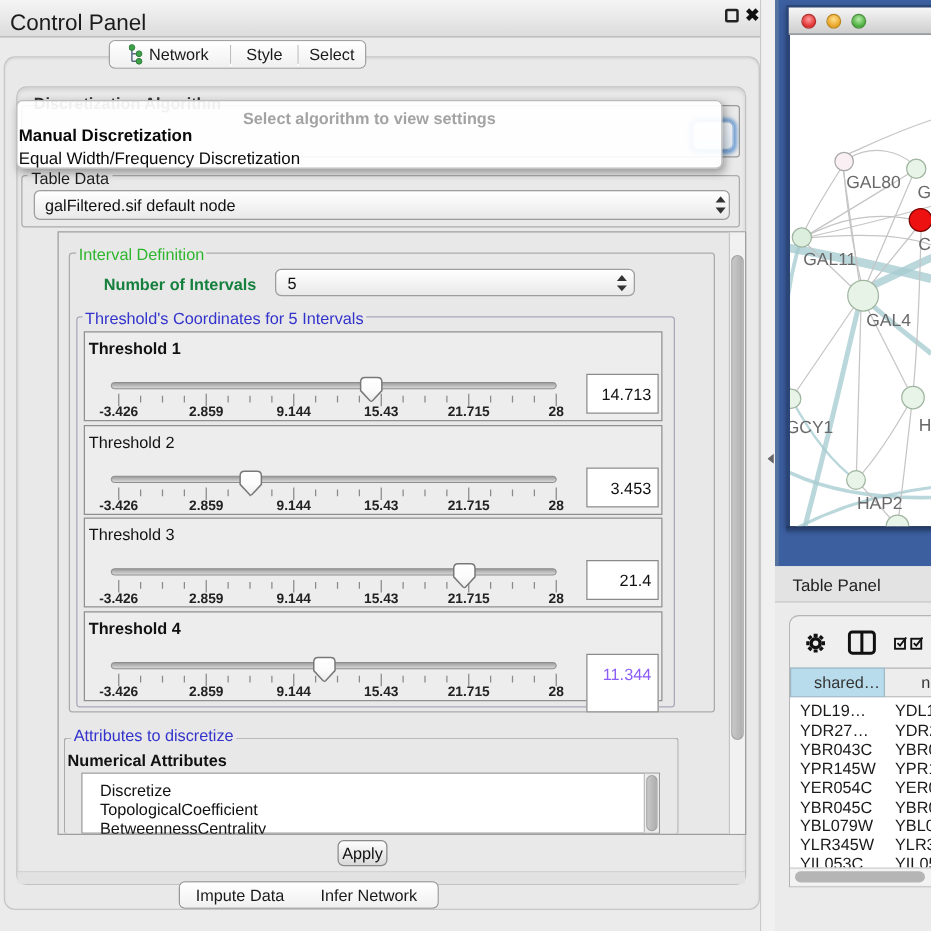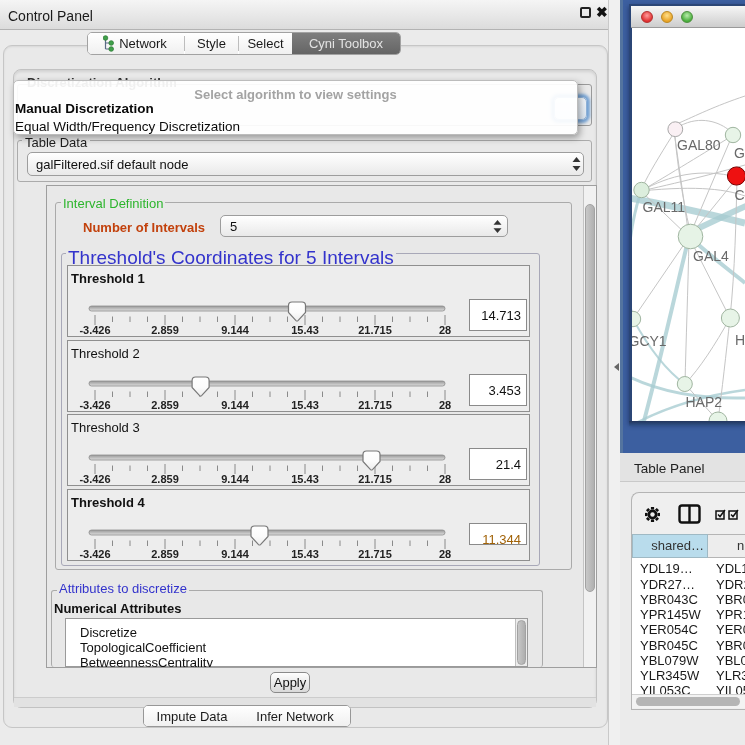--- a/index.html
+++ b/index.html
@@ -7,21 +7,21 @@
 .seg { display:flex; align-items:center; justify-content:center; font-size:13px; color:#1a1a1a;
   background:linear-gradient(#ffffff,#f0f0f0); height:100%; }
 .seg.dark { background:linear-gradient(#7e7e7e,#656565); color:#e3e3e3; }
 </style></head>
 <body>
 
 
 <div style="position:absolute;left:0;top:0;width:612px;height:745px;background:#ebebeb"></div>
 
 <div style="position:absolute;left:0;top:0;width:612px;height:30px;background:linear-gradient(#f5f5f5,#dcdcdc);border-bottom:1px solid #b3b3b3"></div>
-<div style="position:absolute;left:8px;top:8px;font-size:14px;color:#1b1b1b">Control Panel</div>
+<div style="position:absolute;left:8px;top:8px;font-size:18px;color:#1b1b1b">Control Panel</div>
 <div style="position:absolute;left:580px;top:7px;width:11px;height:11px;border:2px solid #222;border-radius:2px"></div>
 <div style="position:absolute;left:596px;top:4px;font-size:14px;font-weight:bold;color:#111">✖</div>
 
 
 <div style="position:absolute;left:3px;top:45px;width:605px;height:683px;background:#e9e9e9;border:1px solid #c6c6c6;border-radius:9px;box-shadow:inset 0 1px 2px rgba(0,0,0,0.08)"></div>
 <div style="position:absolute;left:13px;top:69px;width:584px;height:639px;background:#e9e9e9;border:1px solid #c2c2c2;border-radius:8px;box-shadow:inset 0 2px 3px rgba(0,0,0,0.10)"></div>
 <div style="position:absolute;left:14px;top:697px;width:582px;height:1px;background:#cccccc"></div>
 <div style="position:absolute;left:14px;top:698px;width:582px;height:9px;background:#e2e2e2"></div>
 
 
@@ -33,21 +33,20 @@
           <line x1="2.5" y1="14" x2="8" y2="14"></line>
         </g>
         <circle cx="2.5" cy="3" r="2.3" fill="#3fa04a" stroke="#2e7d36" stroke-width="0.8"></circle>
         <circle cx="8.2" cy="8" r="2.3" fill="#3fa04a" stroke="#2e7d36" stroke-width="0.8"></circle>
         <circle cx="8.2" cy="14" r="2.3" fill="#3fa04a" stroke="#2e7d36" stroke-width="0.8"></circle>
       </svg>Network</div>
   <div style="width:1px;background:#bdbdbd;margin:3px 0"></div>
   <div class="seg" style="width:53px">Style</div>
   <div style="width:1px;background:#bdbdbd;margin:3px 0"></div>
   <div class="seg" style="width:53px">Select</div>
-  <div class="seg dark" style="width:108px">Cyni Toolbox</div>
 </div>
 
 
 <div style="position:absolute;left:17px;top:84px;width:575px;height:42px;border:1px solid #9a9a9a;border-radius:3px"></div>
 <div style="position:absolute;left:25px;top:75px;font-size:13px;font-weight:bold;color:#333;padding:0 2px">Discretization Algorithm</div>
 
 <div style="position:absolute;left:554px;top:97px;width:33px;height:23px;border-radius:5px;background:linear-gradient(#f2f6fa,#dde7f2);border:1px solid #8fb2d8;box-shadow:0 0 3px 2.5px rgba(80,140,205,0.75)"></div>
 
 
 <div style="position:absolute;left:17px;top:140px;width:575px;height:42px;border:1px solid #ababab;border-radius:3px"></div>
@@ -63,31 +62,31 @@
 <div style="position:absolute;left:46px;top:185px;width:551px;height:483px;border:1px solid #9e9e9e;background:#e8e8e8;overflow:hidden">
 </div>
 
 <div style="position:absolute;left:583px;top:186px;width:13px;height:481px;background:#f1f1f1;border-left:1px solid #c4c4c4"></div>
 <div style="position:absolute;left:584.5px;top:204px;width:10px;height:388px;border-radius:5px;background:linear-gradient(90deg,#c8c8c8,#b0b0b0);border:1px solid #a2a2a2"></div>
 
 
 <div style="position:absolute;left:55px;top:202px;width:517px;height:368px;border:1px solid #aaaaaa;border-radius:3px"></div>
 <div style="position:absolute;left:61px;top:196px;font-size:13px;color:#2db52d;background:#e8e8e8;padding:0 2px">Interval Definition</div>
 
-<div style="position:absolute;left:83px;top:220px;font-size:13px;font-weight:bold;color:#c2410c">Number of Intervals</div>
+<div style="position:absolute;left:83px;top:220px;font-size:13px;font-weight:bold;color:#15803d">Number of Intervals</div>
 <div style="position:absolute;left:220px;top:215px;width:288px;height:22px;background:linear-gradient(#ffffff,#e9e9e9);border:1px solid #9d9d9d;border-radius:5px"></div>
 <div style="position:absolute;left:230px;top:219px;font-size:13px;color:#111">5</div>
 <svg width="9" height="13" viewBox="0 0 9 13" style="position:absolute;left:493px;top:220px">
   <path d="M 4.5 0 L 8.5 4.7 L 0.5 4.7 Z" fill="#333"></path>
     <path d="M 4.5 13 L 8.5 8.3 L 0.5 8.3 Z" fill="#333"></path>
 </svg>
 
 
 <div style="position:absolute;left:61px;top:253px;width:479px;height:313px;border:1px solid #a8a8b8;border-radius:3px"></div>
-<div style="position:absolute;left:66px;top:247px;font-size:19px;color:#3333cc;background:#e8e8e8;padding:0 2px">Threshold's Coordinates for 5 Intervals</div>
+<div style="position:absolute;left:66px;top:247px;font-size:13px;color:#3333cc;background:#e8e8e8;padding:0 2px">Threshold's Coordinates for 5 Intervals</div>
 
 <svg width="0" height="0">
     <defs>
  <linearGradient id="trk" x1="0" y1="0" x2="0" y2="1">
    <stop offset="0" stop-color="#989898"></stop>
         <stop offset="1" stop-color="#dedede"></stop>
  </linearGradient>
  <linearGradient id="thm" x1="0" y1="0" x2="0" y2="1">
    <stop offset="0" stop-color="#ffffff"></stop>
         <stop offset="0.55" stop-color="#fbfbfb"></stop>
@@ -236,21 +235,21 @@
         <line x1="377.0" y1="49" x2="377.0" y2="59"></line>
       </g>
       <path d="M 183.0 39.5 Q 183.0 36 186.5 36 L 196.5 36 Q 200.0 36 200.0 39.5 L 200.0 46.5 L 192.5 54.6 Q 191.5 55.4 190.5 54.6 L 183.0 46.5 Z" fill="url(#thm)" stroke="#787878" stroke-width="1.2"></path>
     </svg>
   <div style="position:absolute;left:2px;top:58px;width:50px;text-align:center;font-size:11px;color:#222;font-weight:bold">-3.426</div>
     <div style="position:absolute;left:72px;top:58px;width:50px;text-align:center;font-size:11px;color:#222;font-weight:bold">2.859</div>
     <div style="position:absolute;left:142px;top:58px;width:50px;text-align:center;font-size:11px;color:#222;font-weight:bold">9.144</div>
     <div style="position:absolute;left:212px;top:58px;width:50px;text-align:center;font-size:11px;color:#222;font-weight:bold">15.43</div>
     <div style="position:absolute;left:282px;top:58px;width:50px;text-align:center;font-size:11px;color:#222;font-weight:bold">21.715</div>
     <div style="position:absolute;left:352px;top:58px;width:50px;text-align:center;font-size:11px;color:#222;font-weight:bold">28</div>
-  <div style="position:absolute;left:401px;top:33px;width:58px;height:22px;background:#fff;border:1px solid #8a8a8a;font-size:13px;color:#a16207;text-align:right;line-height:32px;padding-right:5px">11.344</div>
+  <div style="position:absolute;left:401px;top:33px;width:58px;height:47px;background:#fff;border:1px solid #8a8a8a;font-size:13px;color:#8b5cf6;text-align:right;line-height:32px;padding-right:5px">11.344</div>
 </div>
 
 
 <div style="position:absolute;left:51px;top:590px;width:492px;height:77px;border:1px solid #aaaaaa;border-radius:3px;border-bottom:none"></div>
 <div style="position:absolute;left:57px;top:581px;font-size:13px;color:#3333cc;background:#e8e8e8;padding:0 2px">Attributes to discretize</div>
 <div style="position:absolute;left:54px;top:601px;font-size:13px;font-weight:bold;color:#111">Numerical Attributes</div>
 <div style="position:absolute;left:65px;top:618px;width:463px;height:49px;background:#fff;border:1px solid #9a9a9a"></div>
 <div style="position:absolute;left:80px;top:625px;font-size:13px;color:#111">Discretize</div>
 <div style="position:absolute;left:80px;top:640px;font-size:13px;color:#111">TopologicalCoefficient</div>
 <div style="position:absolute;left:80px;top:655px;font-size:13px;color:#111;height:12px;overflow:hidden">BetweennessCentrality</div>

